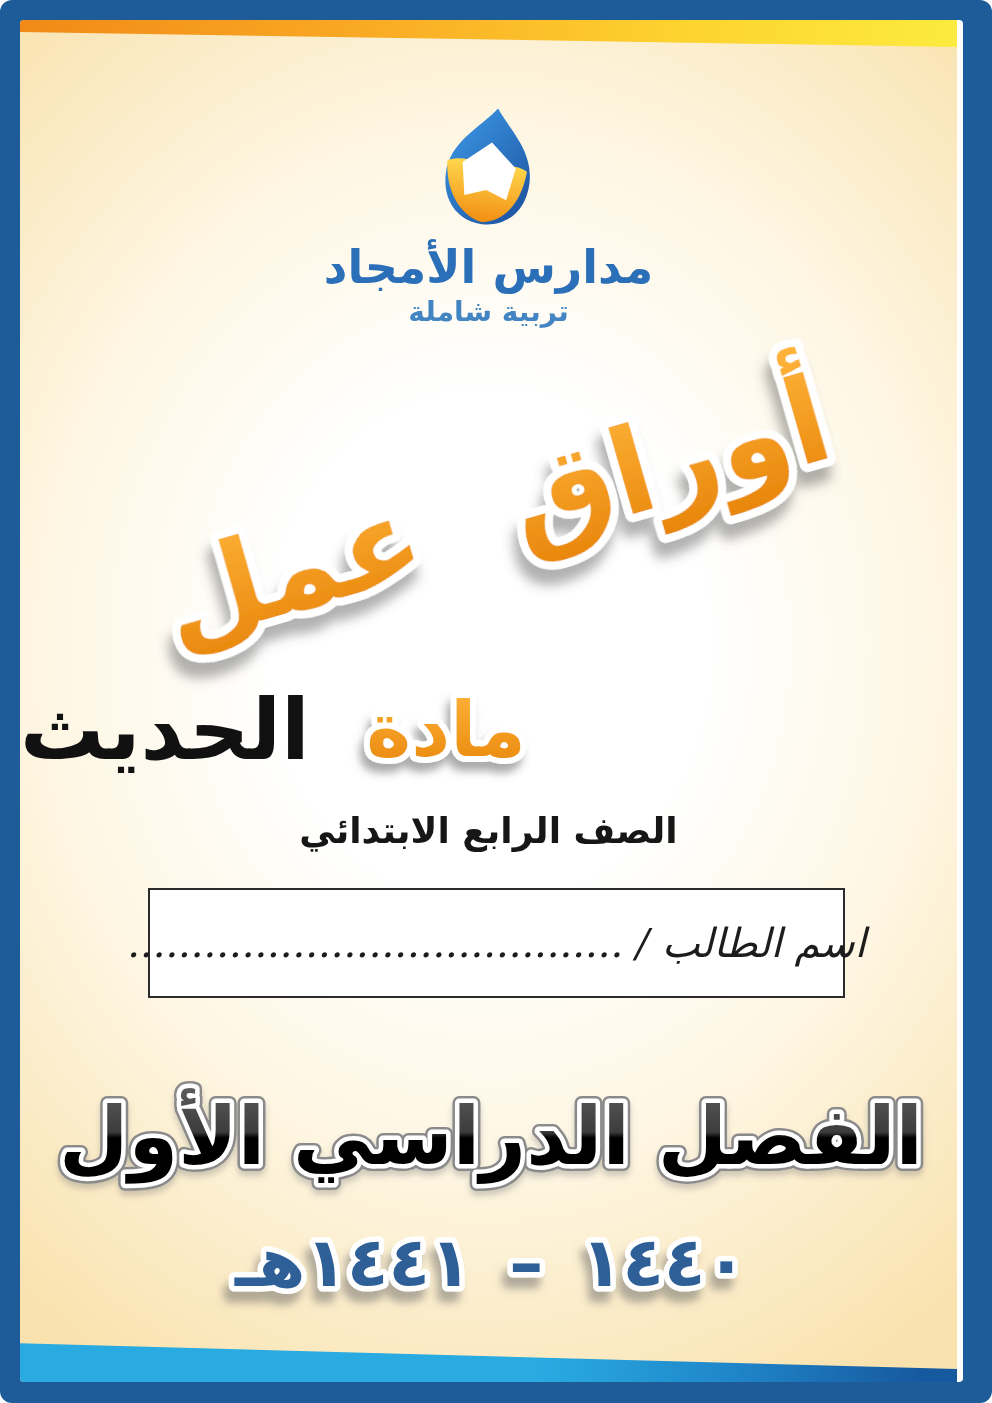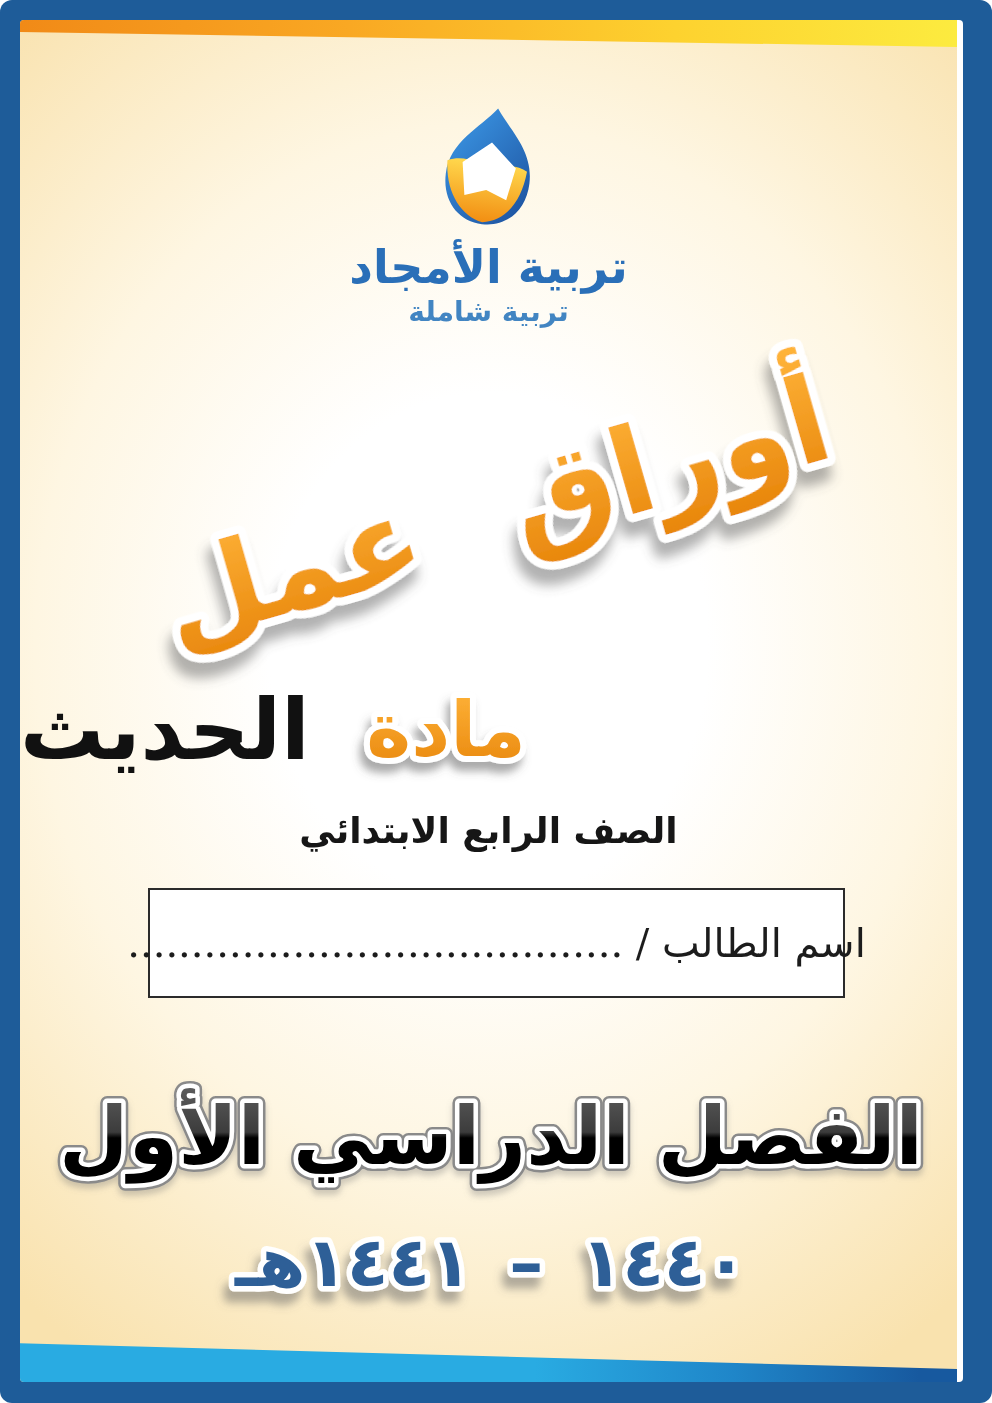--- a/index.html
+++ b/index.html
@@ -45,21 +45,21 @@
     position:absolute;top:790px;left:0;right:0;text-align:center;
     color:#161616;font-size:36px;font-weight:bold;
   }
   .name-box{
     position:absolute;left:128px;top:868px;width:693px;height:106px;
     background:#ffffff;border:2px solid #2b2b2b;
     display:flex;align-items:center;justify-content:center;direction:rtl;
   }
   .name-box-text{
     font-family:"DejaVu Serif","DejaVu Sans",serif;
-    color:#1c1c1c;font-size:40px;letter-spacing:1px;white-space:nowrap;
+    color:#1c1c1c;font-size:40px;letter-spacing:1px;white-space:nowrap;font-style:italic;
   }
   .semester-svg{position:absolute;left:46px;top:1032px;overflow:visible;}
   .year-svg{position:absolute;left:166px;top:1178px;overflow:visible;}
   svg text{font-family:"DejaVu Sans",sans-serif;font-weight:bold;}
 </style>
 </head>
 <body>
 
 <div class="frame">
   <div class="page">
@@ -78,21 +78,21 @@
             <stop offset="0" stop-color="#FFD84D"></stop>
             <stop offset="1" stop-color="#F28E12"></stop>
           </linearGradient>
         </defs>
         <g transform="rotate(7 60 66)">
           <path d="M62,4 C78,26 104,44 104,78 C104,107 85,126 60,126 C35,126 16,107 16,78 C16,44 46,26 62,4 Z" fill="url(#lgBlue)"></path>
           <path d="M16,64 C34,56 52,62 60,76 C68,64 86,58 100,66 C98,98 84,120 60,124 C36,120 18,96 16,64 Z" fill="url(#lgGold)"></path>
           <path d="M60,40 L88,64 L82,98 L60,90 L38,98 L32,64 Z" fill="#ffffff"></path>
         </g>
       </svg>
-      <div class="school-name">تربية الأمجاد</div>
+      <div class="school-name">مدارس الأمجاد</div>
       <div class="school-tagline">تربية شاملة</div>
     </div>
 
     <svg class="main-title-svg" width="780" height="340" viewBox="0 0 780 340">
       <defs>
         <linearGradient id="gTitle" x1="0" y1="0" x2="0" y2="1">
           <stop offset="0" stop-color="#FFB43A"></stop>
           <stop offset="1" stop-color="#E8860C"></stop>
         </linearGradient>
         <filter id="fTitleShadow" x="-30%" y="-30%" width="160%" height="160%">

